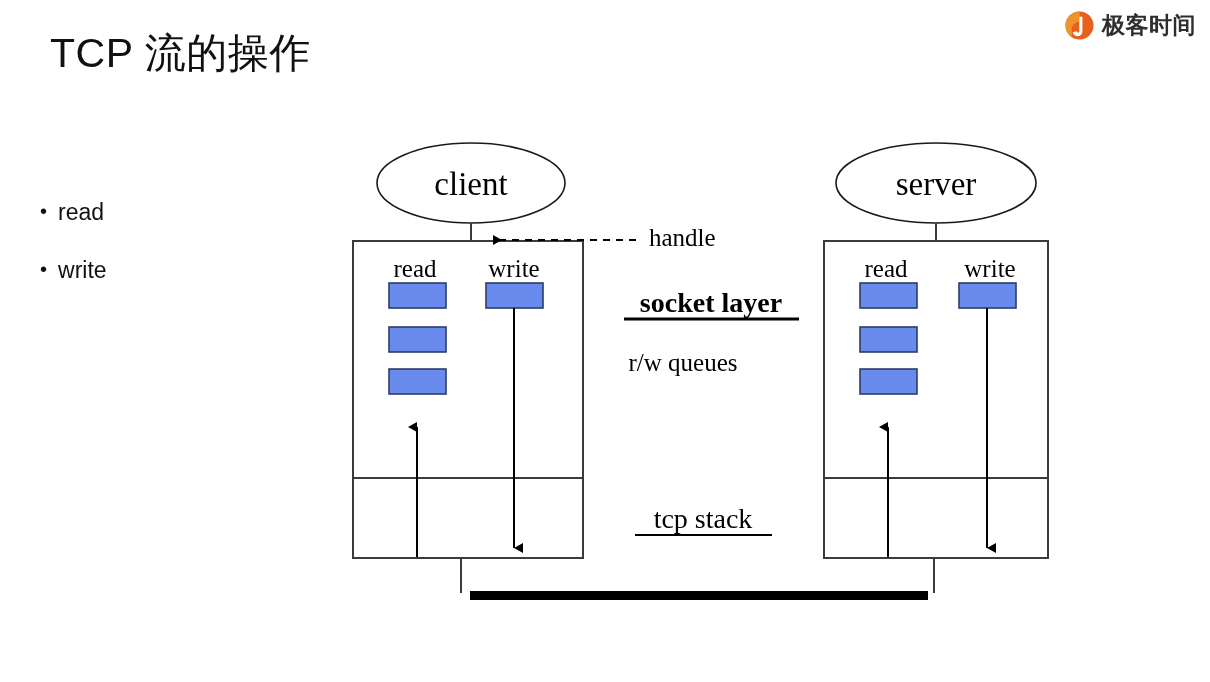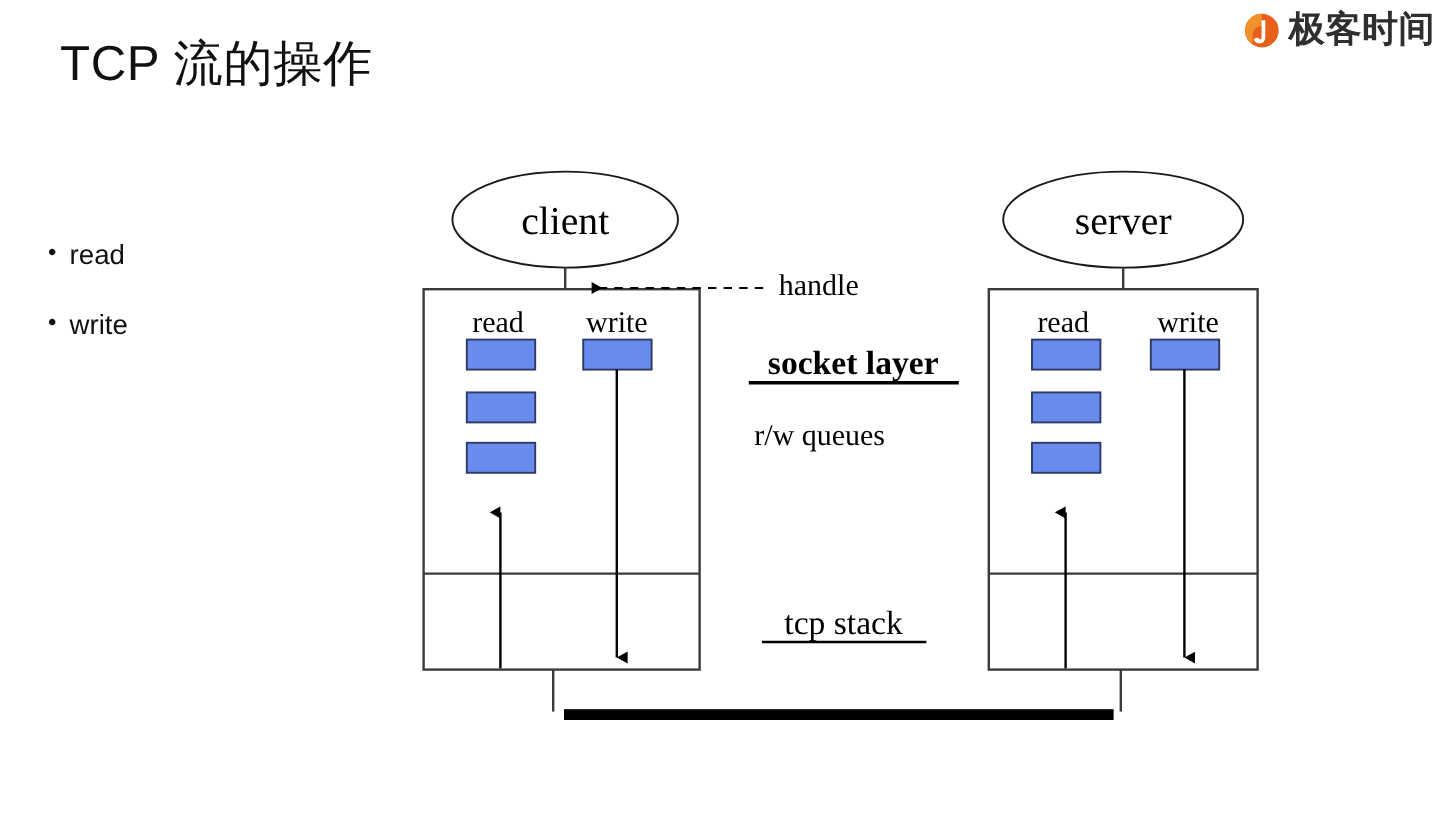--- a/index.html
+++ b/index.html
@@ -33,21 +33,21 @@
     gap: 7px;
     height: 38px;
   }
   #brand-mark {
     width: 31px;
     height: 31px;
     flex: 0 0 31px;
   }
   #brand-text {
     font-family: "Liberation Sans", sans-serif;
-    font-size: 30px;
+    font-size: 23px;
     font-weight: 700;
     color: #2e2e2e;
     letter-spacing: 0.5px;
     line-height: 1;
     white-space: nowrap;
   }
 
   
   #title {
     position: absolute;

